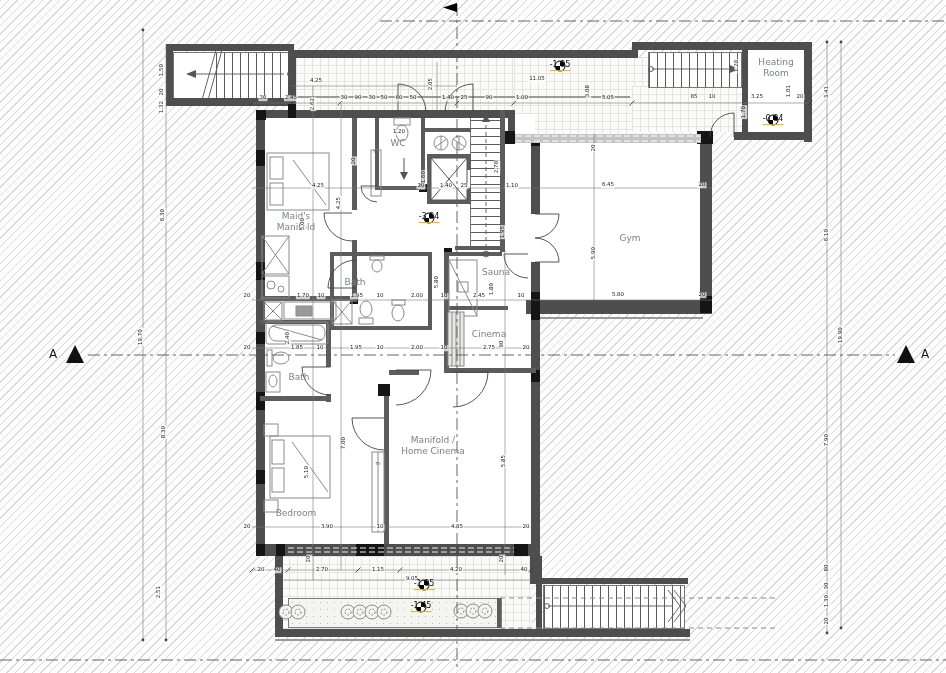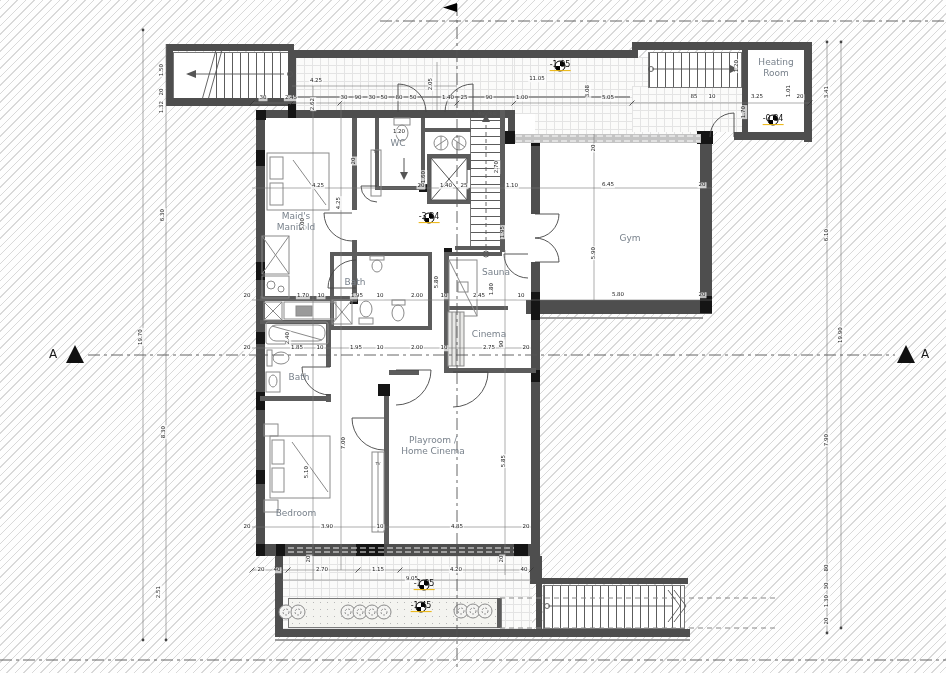--- a/index.html
+++ b/index.html
@@ -346,21 +346,21 @@
     <span class="sec-a" style="left:53px;top:354px;">A</span>
     <span class="sec-a" style="left:925px;top:354px;">A</span>
   <span class="room" style="left: 296px; top: 222px;">Maid's
 Manifold</span>
       <span class="room" style="left: 398px; top: 143px;">WC</span>
       <span class="room" style="left: 355px; top: 282px;">Bath</span>
       <span class="room" style="left: 299px; top: 377px;">Bath</span>
       <span class="room" style="left: 496px; top: 272px;">Sauna</span>
       <span class="room" style="left: 489px; top: 334px;">Cinema</span>
       <span class="room" style="left: 630px; top: 238px;">Gym</span>
-      <span class="room" style="left: 433px; top: 446px;">Playroom /
+      <span class="room" style="left: 433px; top: 446px;">Manifold /
 Home Cinema</span>
       <span class="room" style="left: 296px; top: 513px;">Bedroom</span>
       <span class="room" style="left: 776px; top: 68px;">Heating
 Room</span>
       <span class="dim" style="left: 263px; top: 98px;">30</span>
       <span class="dim" style="left: 291px; top: 98px;">2.45</span>
       <span class="dim" style="left: 344px; top: 98px;">30</span>
       <span class="dim" style="left: 358px; top: 98px;">90</span>
       <span class="dim" style="left: 372px; top: 98px;">30</span>
       <span class="dim" style="left: 384px; top: 98px;">50</span>

